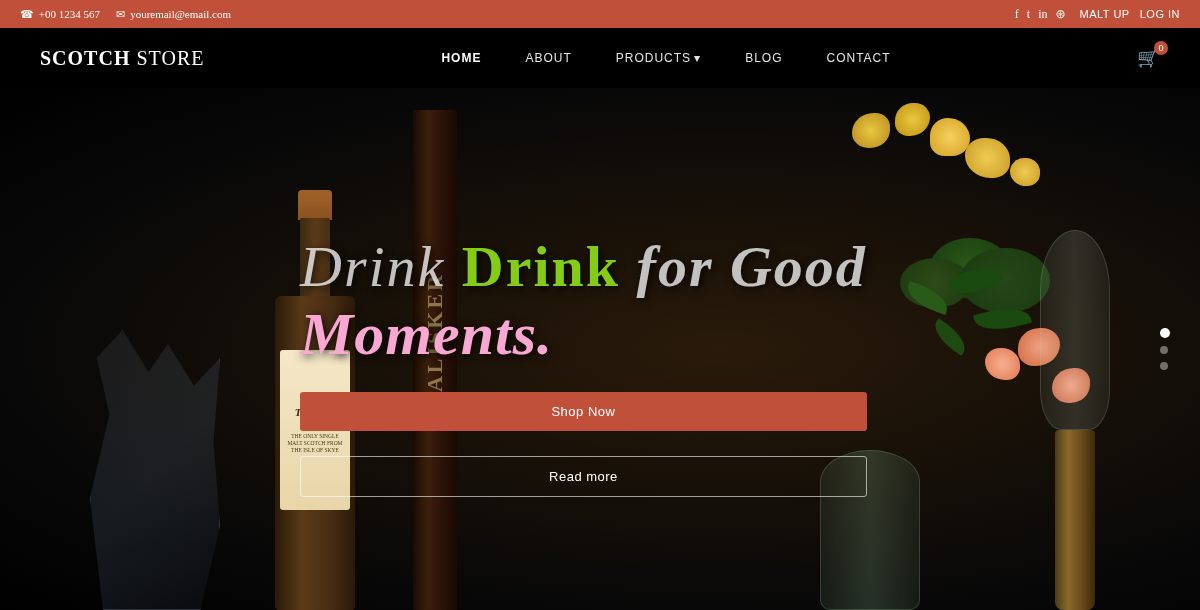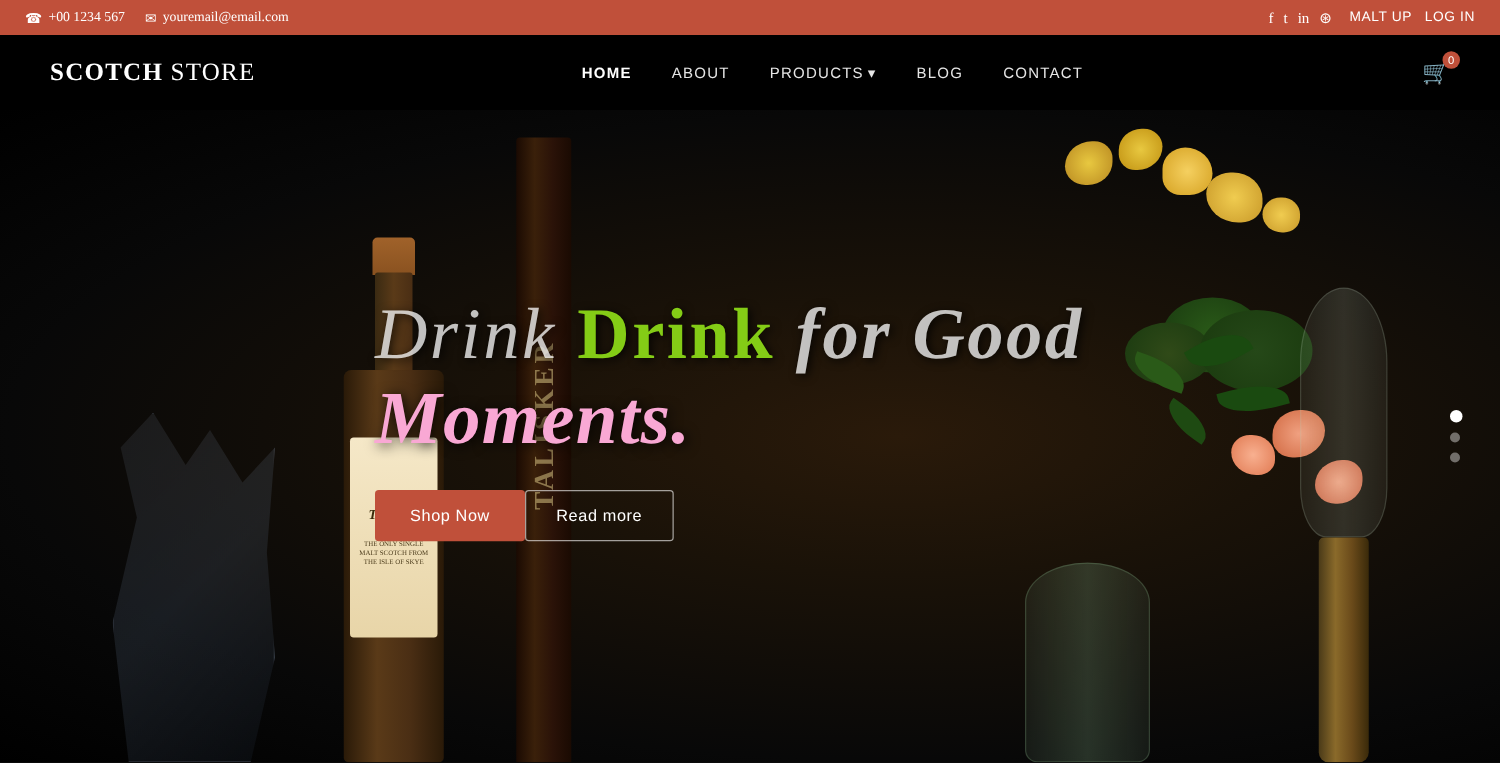--- a/index.html
+++ b/index.html
@@ -40,21 +40,21 @@
       font-size: 20px;
       color: #fff;
       letter-spacing: 1px;
       white-space: nowrap;
     }
     #navbar .logo span.bold { font-weight: 900; }
     #navbar .logo span.light { font-weight: 300; }
     #navbar .nav-links {
       display: flex;
       align-items: flex-end;
-      gap: 32px;
+      gap: 44px;
       font-family: Arial, sans-serif;
       font-size: 12px;
       letter-spacing: 1px;
       color: #ccc;
     }
     #navbar .nav-links a {
       color: #e5e5e5;
       text-decoration: none;
       cursor: pointer;
       text-transform: uppercase;
@@ -341,21 +341,23 @@
       font-style: italic;
       font-family: 'Georgia', serif;
       font-weight: 900;
       line-height: 1;
       text-shadow: 2px 2px 10px rgba(0,0,0,0.9);
       letter-spacing: 1px;
       margin-top: 8px;
     }
     .hero-buttons {
       display: flex;
+      gap: 14px;
       margin-top: 28px;
+      flex-direction: column;
     }
     .btn-shop {
       background: #c0503a;
       color: #fff;
       border: none;
       padding: 12px 28px;
       font-size: 13px;
       font-family: sans-serif;
       cursor: pointer;
       border-radius: 3px;
@@ -366,20 +368,21 @@
       background: transparent;
       color: #fff;
       border: 1.5px solid rgba(255,255,255,0.6);
       padding: 12px 24px;
       font-size: 13px;
       font-family: sans-serif;
       cursor: pointer;
       border-radius: 3px;
       font-weight: 500;
       letter-spacing: 0.5px;
+      margin-top: 11px;
     }
 
     
     .carousel-dots {
       position: absolute;
       right: 30px;
       top: 50%;
       transform: translateY(-50%);
       display: flex;
       flex-direction: column;

